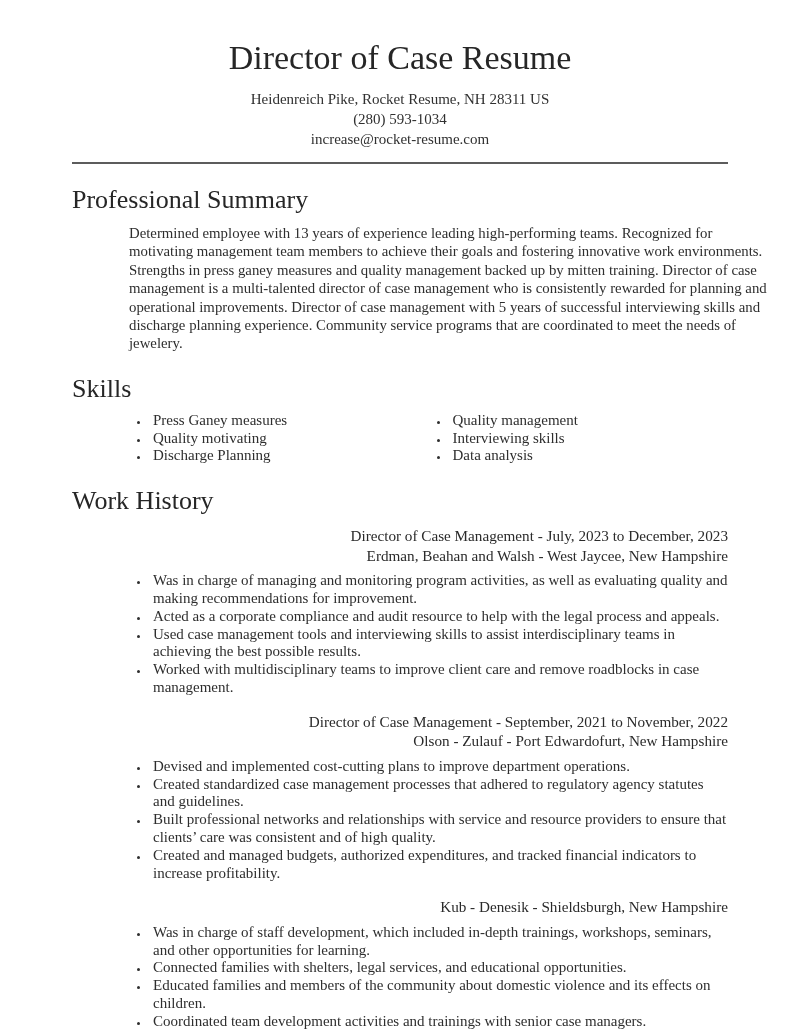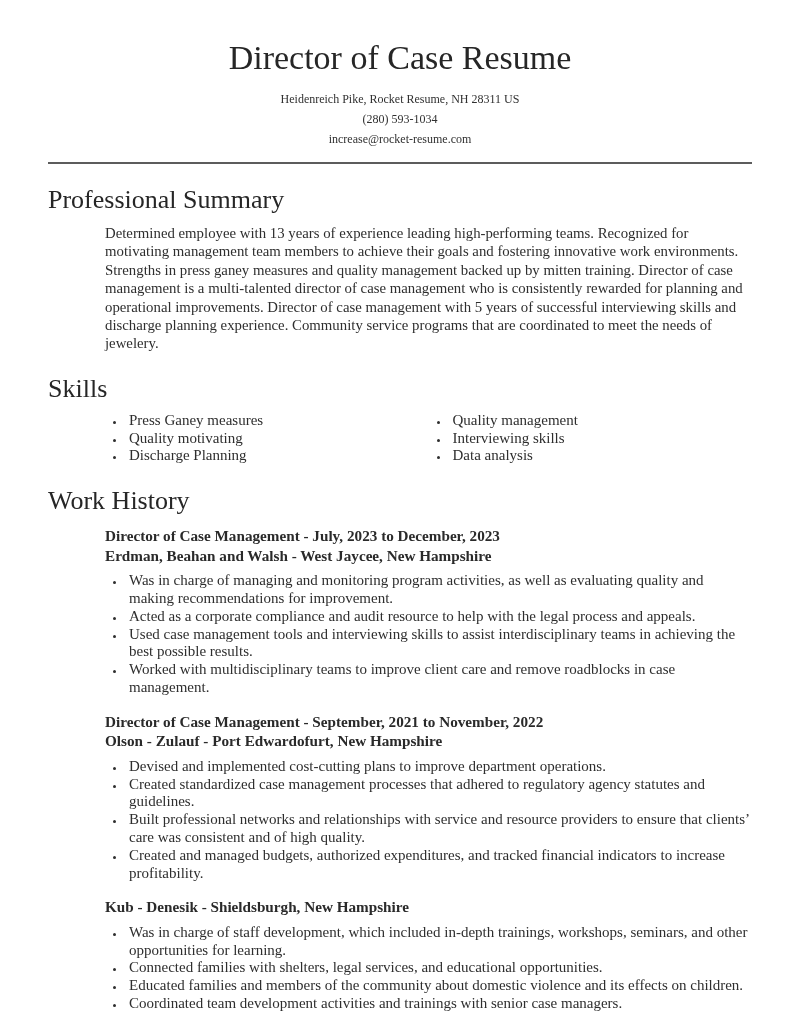--- a/index.html
+++ b/index.html
@@ -3,35 +3,35 @@
 <meta charset="utf-8">
 <style>
   * { margin:0; padding:0; box-sizing:border-box; }
   html, body { background:#ffffff; }
   body {
     width:800px; height:1035px; overflow:hidden;
     font-family:"Liberation Serif","DejaVu Serif",serif;
     color:#2e2e2e;
     -webkit-font-smoothing:antialiased;
   }
-  .page { padding:0 48px; }
+  .page { padding:0 72px; }
 
   
   .resume-name {
     margin-top:38px;
     text-align:center;
     font-size:34px;
     line-height:40px;
     font-weight:400;
     color:#262626;
   }
   .contact {
     margin-top:11px;
     text-align:center;
-    font-size:12px;
+    font-size:15px;
     line-height:20px;
     color:#303030;
   }
   .divider {
     margin-top:13px;
     border:none;
     border-top:2px solid #5c5c5c;
     height:0;
   }
 
@@ -64,24 +64,25 @@
     font-size:15px;
     line-height:17.8px;
   }
   ul.bullets li { padding-left:3px; }
   ul.bullets li::marker { font-size:11px; color:#2e2e2e; }
 
   
   .job { margin-top:15px; }
   .job:first-of-type { margin-top:10px; }
   .job-header {
-    font-weight:700;
+    font-weight:400;
     font-size:15.2px;
     line-height:19.5px;
     color:#2a2a2a;
+    text-align:right;
   }
   .job ul.bullets { margin-top:7px; }
 </style>
 </head>
 <body>
 
 <div class="page">
 
   <div>
     <h1 class="resume-name">Director of Case Resume</h1>

